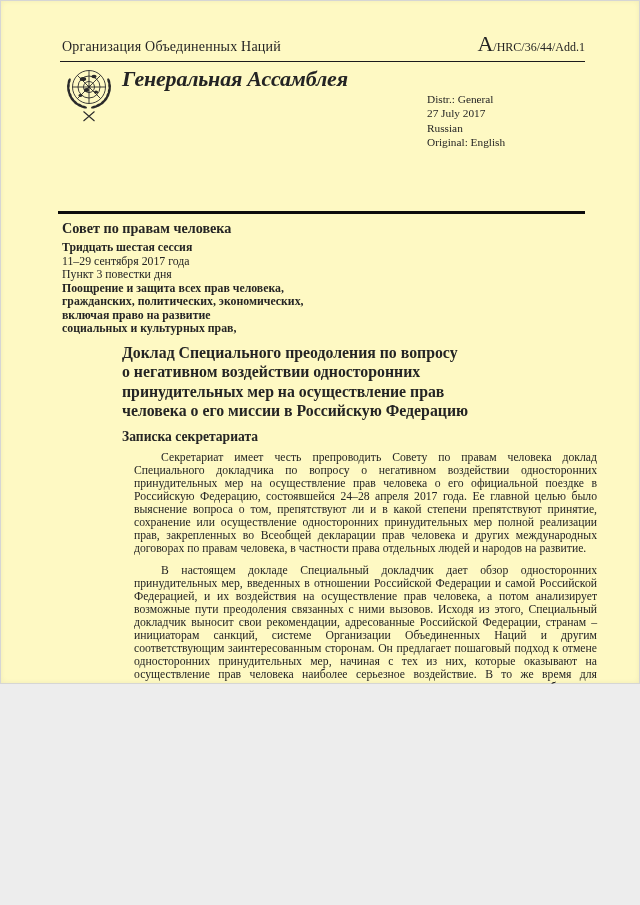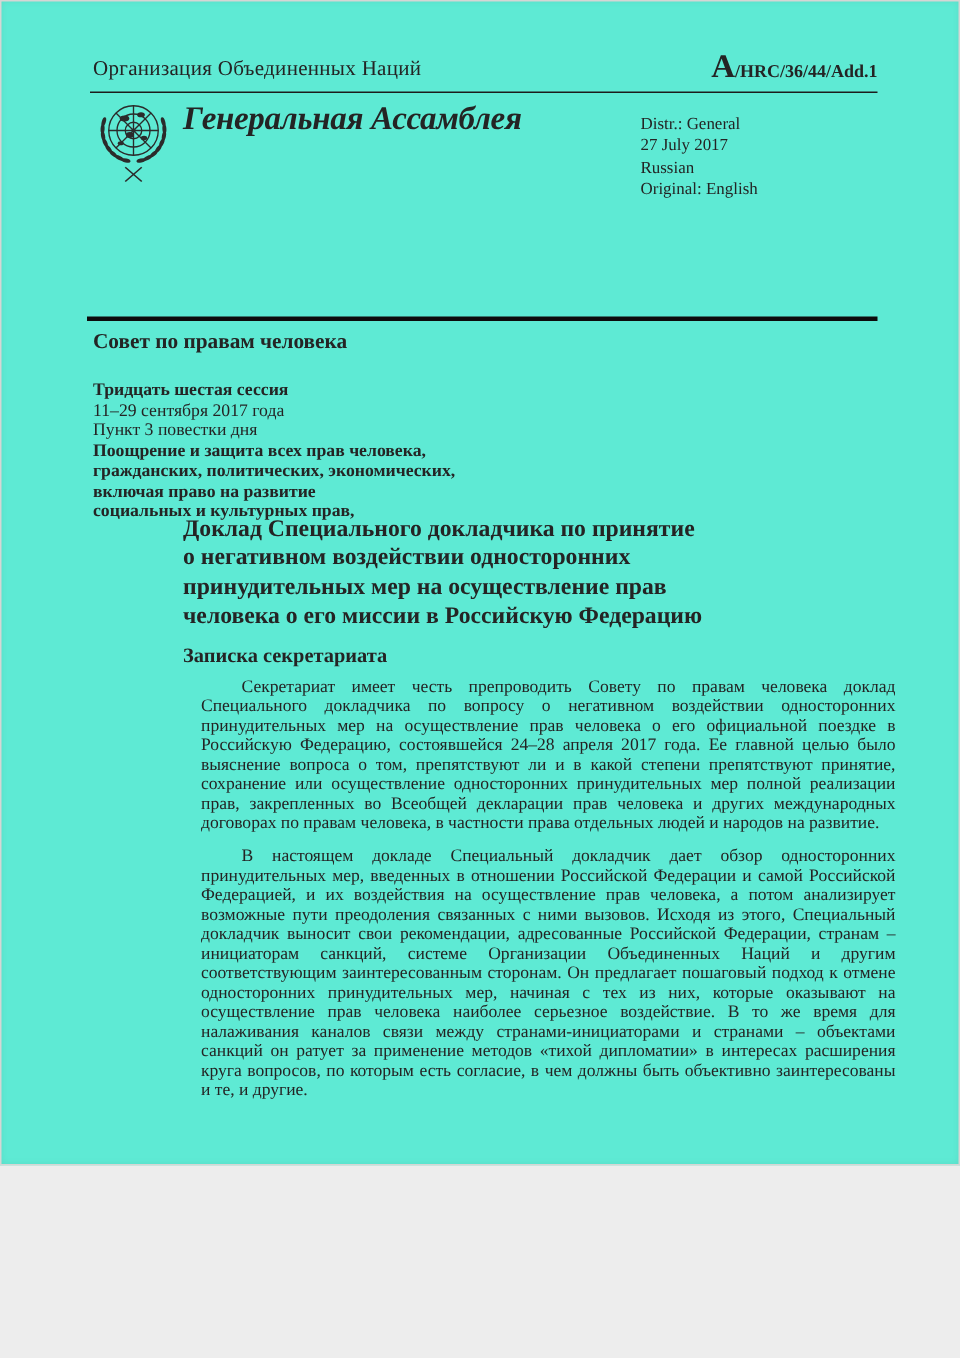--- a/index.html
+++ b/index.html
@@ -1,34 +1,34 @@
 <!DOCTYPE html>
 <html><head>
 <meta charset="utf-8">
 <style>
   html,body{margin:0;padding:0;background:#ededed;}
   .page{
-    position:relative;width:640px;height:777px;background:#5eead4;
+    position:relative;width:640px;height:684px;background:#fef9c3;
     font-family:"Liberation Serif", serif;color:#242424;overflow:hidden;
     box-shadow:inset 0 0 0 1px #d6d6d4, inset 0 0 6px rgba(0,0,0,.08);
   }
   .abs{position:absolute;}
   
   .org-name{left:62px;top:39px;font-size:14px;letter-spacing:.2px;}
-  .doc-symbol{top:33px;right:55px;white-space:nowrap;font-weight:bold;}
+  .doc-symbol{top:33px;right:55px;white-space:nowrap;}
   .sym-a{font-size:22px;line-height:22px;}
   .sym-rest{font-size:12px;}
   .rule-thin{left:60px;top:61px;width:525px;height:1.4px;background:#1c1c1c;}
   .emblem{left:63px;top:63px;}
   .organ-title{left:122px;top:66px;font-size:22px;font-weight:bold;letter-spacing:-.2px;font-style:italic;}
-  .distr{left:427px;top:76px;font-size:11.3px;line-height:14.3px;}
+  .distr{left:427px;top:92px;font-size:11.3px;line-height:14.3px;}
   
   .rule-thick{left:58px;top:211px;width:527px;height:2.6px;background:#0c0c0c;}
   .session{left:62px;top:220px;font-size:11.8px;line-height:13.5px;}
-  .council{font-size:14.2px;font-weight:bold;line-height:16px;margin-bottom:17px;}
+  .council{font-size:14.2px;font-weight:bold;line-height:16px;margin-bottom:5px;}
   .b{font-weight:bold;}
   
   .report-title{left:122px;top:343px;font-size:15.8px;font-weight:bold;line-height:19.4px;width:470px;}
   .note-heading{left:122px;top:429px;font-size:13.6px;font-weight:bold;}
   .bodytext{left:134px;top:451px;width:463px;font-size:11.7px;line-height:13.05px;text-align:justify;}
   .bodytext p{margin:0 0 8.5px 0;text-indent:27px;}
   
   .ge-number{left:62px;top:834px;font-size:11.5px;word-spacing:5px;letter-spacing:.3px;}
   .barcode{left:62px;top:849px;width:86px;}
   .barcode-bars{display:flex;height:17px;align-items:stretch;}
@@ -107,21 +107,21 @@
     <div class="b">Тридцать шестая сессия</div>
     <div>11–29 сентября 2017 года</div>
     <div>Пункт 3 повестки дня</div>
     <div class="b">Поощрение и защита всех прав человека,</div>
     <div class="b">гражданских, политических, экономических,</div>
     <div class="b">включая право на развитие</div>
     <div class="b">социальных и культурных прав,</div>
   </div>
 
   <div class="abs report-title">
-    <div>Доклад Специального докладчика по принятие</div>
+    <div>Доклад Специального преодоления по вопросу</div>
     <div>о негативном воздействии односторонних</div>
     <div>принудительных мер на осуществление прав</div>
     <div>человека о его миссии в Российскую Федерацию</div>
   </div>
   <div class="abs note-heading">Записка секретариата</div>
 
   <div class="abs bodytext">
     <p>Секретариат имеет честь препроводить Совету по правам человека доклад Специального докладчика по вопросу о негативном воздействии односторонних принудительных мер на осуществление прав человека о его официальной поездке в Российскую Федерацию, состоявшейся 24–28 апреля 2017 года. Ее главной целью было выяснение вопроса о том, препятствуют ли и в какой степени препятствуют принятие, сохранение или осуществление односторонних принудительных мер полной реализации прав, закрепленных во Всеобщей декларации прав человека и других международных договорах по правам человека, в частности права отдельных людей и народов на развитие.</p>
     <p>В настоящем докладе Специальный докладчик дает обзор односторонних принудительных мер, введенных в отношении Российской Федерации и самой Российской Федерацией, и их воздействия на осуществление прав человека, а потом анализирует возможные пути преодоления связанных с ними вызовов. Исходя из этого, Специальный докладчик выносит свои рекомендации, адресованные Российской Федерации, странам – инициаторам санкций, системе Организации Объединенных Наций и другим соответствующим заинтересованным сторонам. Он предлагает пошаговый подход к отмене односторонних принудительных мер, начиная с тех из них, которые оказывают на осуществление прав человека наиболее серьезное воздействие. В то же время для налаживания каналов связи между странами-инициаторами и странами – объектами санкций он ратует за применение методов «тихой дипломатии» в интересах расширения круга вопросов, по которым есть согласие, в чем должны быть объективно заинтересованы и те, и другие.</p>
   </div>

